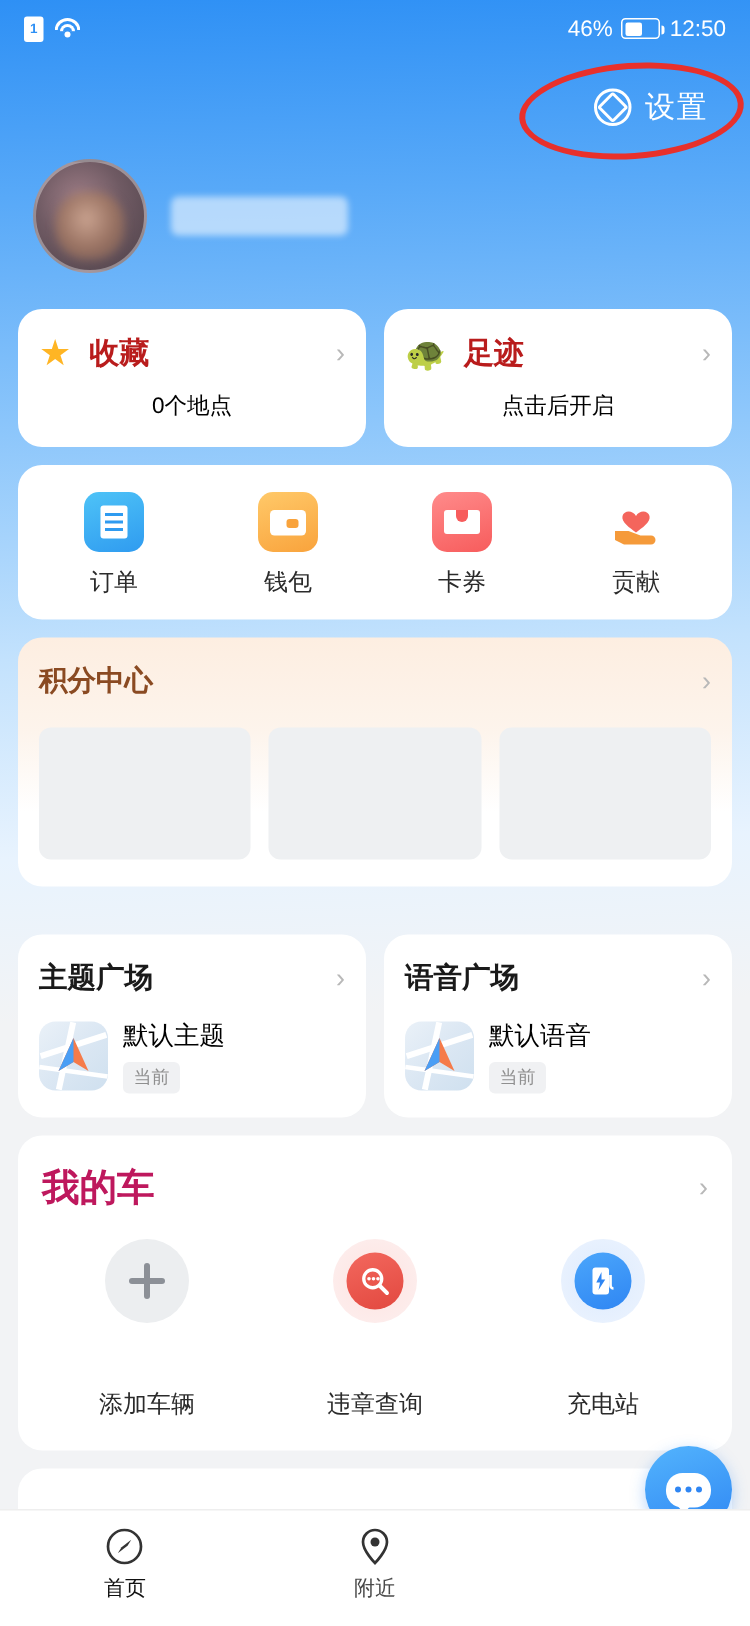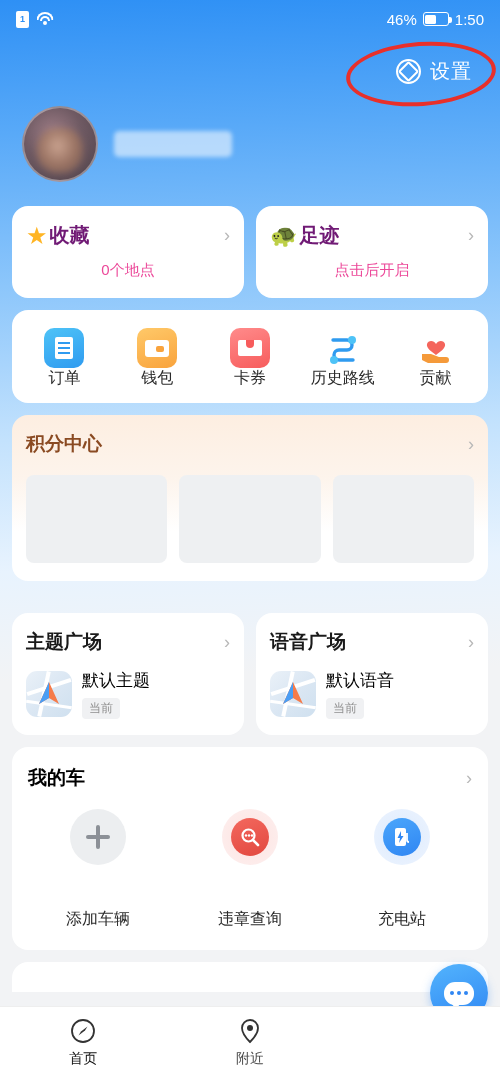--- a/index.html
+++ b/index.html
@@ -91,30 +91,30 @@
   }
 
   
   .card { background: #ffffff; border-radius: 16px; }
   .wrap { padding: 0 12px; }
   .row-gap { display: flex; gap: 12px; }
 
   
   .fav-card { flex: 1; padding: 16px 14px 18px 14px; }
   .fav-head { display: flex; align-items: center; }
-  .fav-title { font-size: 20px; font-weight: bold; color: #701a75; margin-left: 2px; }
+  .fav-title { font-size: 20px; font-weight: bold; color: #b91c1c; margin-left: 12px; }
   .chev { margin-left: auto; color: #b8b8b8; font-size: 18px; }
-  .fav-sub { font-size: 15px; color: #ec4899; margin-top: 12px; text-align: center; }
+  .fav-sub { font-size: 15px; color: #000000; margin-top: 12px; text-align: center; }
   .star-icon { font-size: 24px; color: #ffb524; line-height: 1; }
   .turtle-icon { font-size: 22px; line-height: 1; }
 
   
   .quick-card { margin-top: 12px; padding: 18px 6px 14px 6px; }
   .quick-grid { display: flex; }
-  .quick-item { flex: 1; display: flex; flex-direction: column; align-items: center; }
+  .quick-item { flex: 1; display: flex; flex-direction: column; align-items: center; gap: 10px; }
   .quick-label { font-size: 16px; color: #2b2b2b; }
   .qi { width: 40px; height: 40px; border-radius: 10px; position: relative; }
   .qi-order { background: linear-gradient(160deg,#4ec3f7,#2f9bf0); }
   .qi-order::before { content:""; position:absolute; left:11px; top:9px; width:18px; height:22px; background:#fff; border-radius:2px; }
   .qi-order::after { content:""; position:absolute; left:14px; top:14px; width:12px; height:2px; background:#2f9bf0; box-shadow: 0 5px 0 #2f9bf0, 0 10px 0 #2f9bf0; }
   .qi-wallet { background: linear-gradient(160deg,#ffc969,#f9a33c); }
   .qi-wallet::before { content:""; position:absolute; left:8px; top:12px; width:24px; height:17px; background:#fff; border-radius:3px; }
   .qi-wallet::after { content:""; position:absolute; left:19px; top:18px; width:8px; height:6px; background:#f9a33c; border-radius:2px; }
   .qi-coupon { background: linear-gradient(160deg,#ff8b8b,#f75c5c); }
   .qi-coupon::before { content:""; position:absolute; left:8px; top:12px; width:24px; height:16px; background:#fff; border-radius:2px; }
@@ -152,21 +152,21 @@
   .tv-text { display: flex; flex-direction: column; gap: 6px; }
   .tv-name { font-size: 17px; color: #000000; }
   .tv-badge {
     font-size: 12px; color: #8f8f8f; background: #f0f1f3;
     padding: 2px 7px; border-radius: 4px; align-self: flex-start;
   }
 
   
   .car-card { margin-top: 12px; padding: 18px 10px 20px 10px; }
   .car-head { display: flex; align-items: center; padding: 0 6px; }
-  .car-title { font-size: 19px; font-weight: bold; color: #000000; }
+  .car-title { font-size: 25px; font-weight: bold; color: #be185d; }
   .car-grid { display: flex; margin-top: 18px; }
   .car-item { flex: 1; display: flex; flex-direction: column; align-items: center; gap: 12px; }
   .car-label { font-size: 16px; color: #2b2b2b; margin-top: 32px; }
   .car-ico { width: 56px; height: 56px; border-radius: 50%; position: relative; }
   .ci-add { background: #eceef0; }
   .ci-add::before, .ci-add::after { content:""; position:absolute; background:#8c9097; border-radius:2px; }
   .ci-add::before { left: 16px; top: 26px; width: 24px; height: 4px; }
   .ci-add::after { left: 26px; top: 16px; width: 4px; height: 24px; }
   .ci-violation { background: radial-gradient(circle at 50% 50%, #fde3e0 0%, #fdeceb 70%, #fdf3f2 100%); }
   .ci-charge { background: radial-gradient(circle at 50% 50%, #dceafd 0%, #e8f1fe 70%, #f1f7ff 100%); }
@@ -225,21 +225,21 @@
         <i></i>
         <i></i>
         <i></i>
       </span>
   </div>
   <div class="sb-right">
     <span>46%</span>
     <span class="battery">
         <span class="fill"></span>
       </span>
-    <span>1:50</span>
+    <span>12:50</span>
   </div>
 </div>
 
 <div class="settings-row">
   <div class="settings-btn">
     <span class="gear-icon"></span>
     <span class="settings-label">设置</span>
   </div>
   <div class="red-ellipse"></div>
 </div>
@@ -283,30 +283,20 @@
       <div class="quick-item">
         <span class="qi qi-wallet"></span>
         <span class="quick-label">钱包</span>
       </div>
 
       <div class="quick-item">
         <span class="qi qi-coupon"></span>
         <span class="quick-label">卡券</span>
       </div>
 
-      <div class="quick-item">
-        <span class="qi qi-route">
-          <svg width="40" height="40" viewBox="0 0 40 40">
-            <path d="M10 12 H24 a5 5 0 0 1 0 10 H16 a5 5 0 0 0 0 10 H30" fill="none" stroke="#2f9bf0" stroke-width="3.4" stroke-linecap="round"></path>
-            <circle cx="29" cy="12" r="4" fill="#4ec3f7"></circle>
-            <circle cx="11" cy="32" r="4" fill="#4ec3f7"></circle>
-          </svg>
-        </span>
-        <span class="quick-label">历史路线</span>
-      </div>
 
       <div class="quick-item">
         <span class="qi qi-contrib">
           <svg width="40" height="40" viewBox="0 0 40 40">
             <path d="M20 16 c-2-4-8-4-9 0 c-1 4 5 8 9 11 c4-3 10-7 9-11 c-1-4-7-4-9 0 z" fill="#f4655c"></path>
             <path d="M6 26 h9 l8 3 h7 a3 3 0 0 1 0 6 H12 l-6-3 z" fill="#f59a3a"></path>
           </svg>
         </span>
         <span class="quick-label">贡献</span>
       </div>

